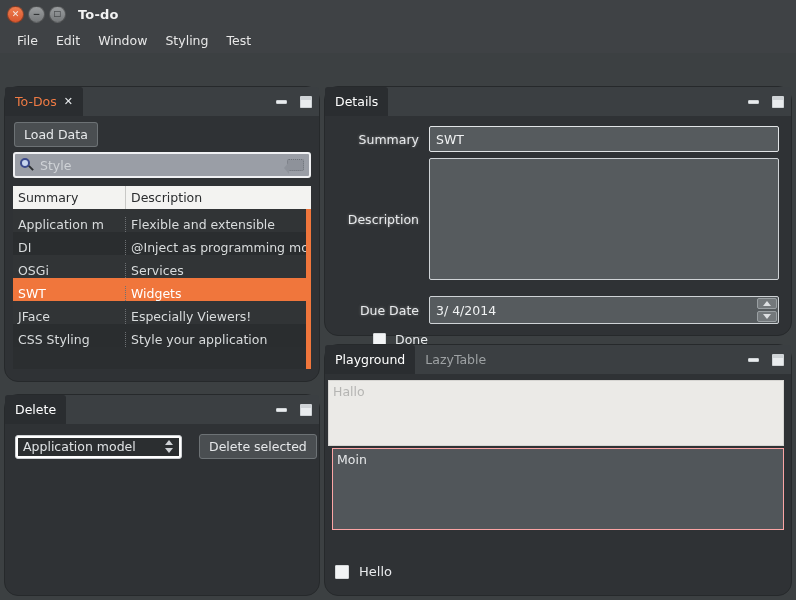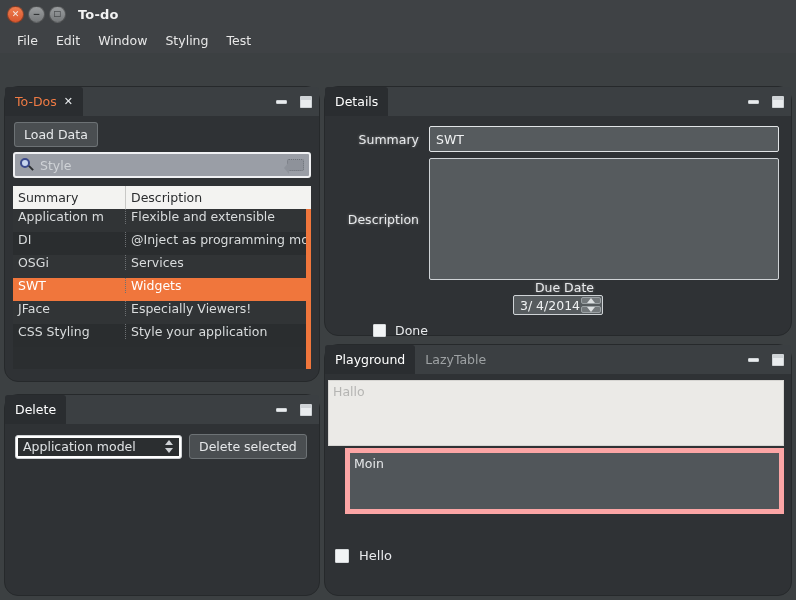--- a/index.html
+++ b/index.html
@@ -131,41 +131,41 @@
     position: relative; overflow: hidden; background: #2b2e30;
   }
   .thead { display: flex; height: 23px; background: #f3f3f1; }
   .th {
     font-size: 12.5px; color: #2a2c2e; padding: 3px 5px;
     border-right: 1px solid #c8c8c6; display:flex; align-items:center;
   }
   .th.c1 { width: 113px; }
   .th.c2 { flex: 1; border-right: none; }
   .tbody { position: relative; }
-  .trow { display: flex; height: 23px; align-items: flex-start; }
+  .trow { display: flex; height: 23px; align-items: flex-end; }
   .trow:nth-child(odd)  { background: #313436; }
   .trow:nth-child(even) { background: #2a2d2f; }
   .trow.sel { background: #f0763c !important; }
   .td {
     font-size: 12.5px; color: #d9dcdd; padding: 0 5px;
     white-space: nowrap; overflow: hidden;
   }
   .td.c1 { width: 113px; border-right: 1px dotted #6d7073; }
   .td.c2 { flex: 1; }
   .trow.sel .td { color: #ffffff; }
   .vscroll {
     position: absolute; right: 0; top: 23px; width: 5px; bottom: 0;
     background: transparent;
   }
   .vscroll .thumb { position: absolute; left:0; top:0; width: 5px; height: 100%; background: #f0763c; }
 
   
   #part-delete { left: 4px; top: 394px; width: 316px; height: 202px; }
   .combowrap {
-    display: flex; align-items: center; gap: 7px; margin: 10px 0 0 10px;
+    display: flex; align-items: center; gap: 17px; margin: 10px 0 0 10px;
   }
   .combo {
     width: 167px; height: 24px; background: #ffffff; border: 1px solid #cfd2d5;
     border-radius: 3px; padding: 2px; display: flex; align-items: stretch;
   }
   .combo .val {
     flex: 1; background: #2b2e30; color: #dfe2e4; font-size: 12.5px;
     display: flex; align-items: center; padding-left: 5px;
   }
   .combo .arrows {
@@ -212,22 +212,22 @@
   .chklabel { font-size: 12.5px; color: #e8eaec; }
 
   
   #part-play { left: 324px; top: 344px; width: 468px; height: 252px; }
   .pg-text1 {
     margin: 6px 7px 0 3px; height: 66px;
     background: #ebeae7; border: 1px solid #d6d5d2;
     color: #b5b5b3; font-size: 12.5px; padding: 3px 4px;
   }
   .pg-text2 {
-    margin: 2px 7px 0 20px; height: 66px;
-    background: #51565a; border: 5px solid #fca5a5;
+    margin: 2px 7px 0 7px; height: 82px;
+    background: #51565a; border: 1px solid #fca5a5;
     color: #e6e8ea; font-size: 12.5px; padding: 3px 4px;
   }
   .pg-chk {
     display: flex; align-items: center; gap: 10px;
     margin: 34px 0 0 10px;
   }
   .pg-chk .chk { width: 14px; height: 14px; }
   .pg-chk .chklabel { font-size: 13px; }
 </style>
 </head>
@@ -358,21 +358,21 @@
     </div>
     <div class="part-body">
       <div class="formrow" style="margin-top:10px;">
         <div class="flabel">Summary</div>
         <div class="finput">SWT</div>
       </div>
       <div class="formrow" style="margin-top:6px;">
         <div class="flabel">Description</div>
         <div class="ftext"></div>
       </div>
-      <div class="formrow" style="margin-top:0;flex-direction:column;">
+      <div class="formrow" style="margin-top:16px;">
         <div class="flabel">Due Date</div>
         <div class="spinwrap">
           <div class="sv">3/ 4/2014</div>
           <div class="spinbtns">
             <div class="sb">
                 <span class="tri-u"></span>
               </div>
             <div class="sb">
                 <span class="tri-d"></span>
               </div>

